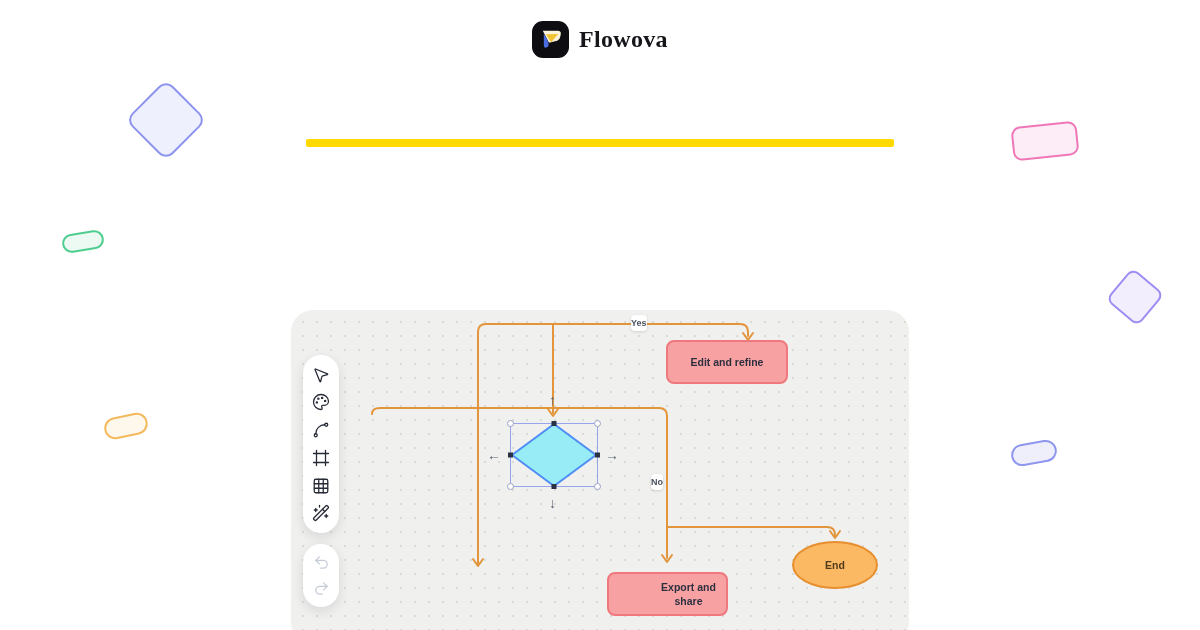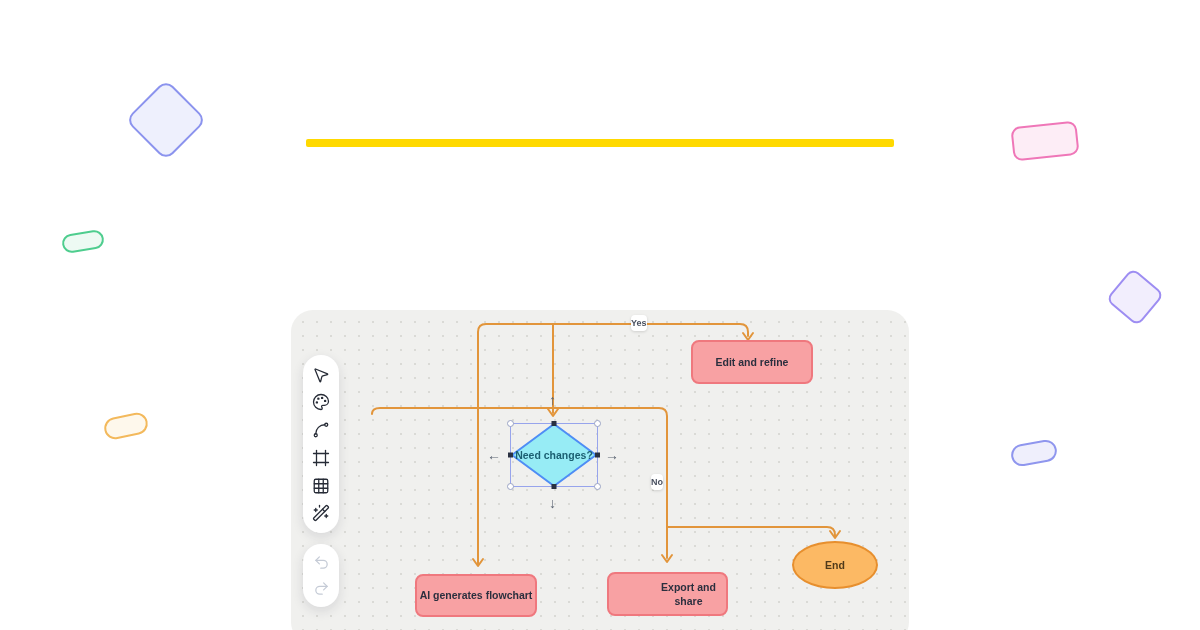--- a/index.html
+++ b/index.html
@@ -31,21 +31,21 @@
   
   .canvas { position:absolute; left:291px; top:310px; width:618px; height:334px; border-radius:22px; background:#f0f0ee;
     background-image:radial-gradient(circle, #dadad6 1.1px, transparent 1.2px); background-size:14px 14px; background-position:5px 5px; }
 
   .connectors { position:absolute; left:0; top:0; z-index:1; }
 
   
   .node { position:absolute; z-index:2; display:flex; align-items:center; justify-content:center; text-align:center;
     font-size:10.5px; font-weight:bold; color:#2b2f3e; line-height:1.35; }
   .node.process { background:#f8a1a3; border:2px solid #ef787e; border-radius:8px; }
-  .node-edit   { left:400px; top:30px;  width:122px; height:44px; }
+  .node-edit   { left:375px; top:30px;  width:122px; height:44px; }
   .node-ai     { left:124px; top:264px; width:122px; height:43px; }
   .node-export { left:316px; top:262px; width:121px; height:44px;padding-left:42px; }
   .node-start  { left:32px;  top:104px; width:84px;  height:66px; background:#fbe388; border:2px solid #df9d33; border-radius:50%; color:#4a4126; padding:0 8px; }
   .node-end    { left:501px; top:231px; width:86px;  height:48px; background:#fcb964; border:2px solid #e78f2e; border-radius:50%; color:#503a1a; }
 
   .diamond-wrap { position:absolute; left:219px; top:113px; width:88px; height:64px; z-index:2; }
   .diamond-label { position:absolute; inset:0; display:flex; align-items:center; justify-content:center; text-align:center;
     font-size:10.5px; font-weight:bold; color:#1b5f71; line-height:1.4; z-index:3; }
 
   
@@ -71,20 +71,30 @@
   .toolbar-history { top:234px; height:63px; justify-content:space-evenly; padding:4px 0; }
   .tool-btn { width:24px; height:24px; display:flex; align-items:center; justify-content:center; border:none; background:transparent; cursor:pointer; }
   .tool-btn svg { stroke:#262b36; }
   .tool-btn.disabled svg { stroke:#c5cbd6; }
 </style>
 </head>
 <body>
 
 <div class="page">
 
+  <div class="logo-row">
+    <div class="logo-badge">
+      <svg width="37" height="37" viewBox="0 0 36 36">
+        <path d="M10.5,9.5 L25,9.5 Q28.6,9.5 28,13 L27.4,15.6 Q26.7,18.8 23.5,19.4 L16.5,21.2 Z" fill="#fbf3d9"></path>
+        <path d="M13.5,13 L25.5,12.6 L18.6,20.6 Z" fill="#f1c232"></path>
+        <path d="M11.5,12.5 L11.5,23.5 Q11.6,27.1 14.6,25.6 Q17.2,24.2 15.6,20.8 L14.6,17.5 Z" fill="#4a6de4"></path>
+      </svg>
+    </div>
+    <div class="logo-word">Flowova</div>
+  </div>
 
   <div class="hero-underline"></div>
 
   <div class="deco deco-diamond-left"></div>
   <div class="deco deco-pill-green"></div>
   <div class="deco deco-pill-yellow"></div>
   <div class="deco deco-rect-pink"></div>
   <div class="deco deco-diamond-right"></div>
   <div class="deco deco-pill-purple"></div>
 
@@ -106,24 +116,20 @@
         <path d="M 376,217 L 536,217 Q 544,217 544,225 L 544,226"></path>
         <path d="M 539,221 L 544,228 L 549,221"></path>
       </g>
 
       <polygon points="221,145 263,114 305,145 263,176" fill="#97ecf5" stroke="#4e8df5" stroke-width="2" stroke-linejoin="round"></polygon>
     </svg>
 
     <div class="edge-label label-yes">Yes</div>
     <div class="edge-label label-no">No</div>
 
-    <div class="node process node-ai">AI generates flowchart</div>
-    <div class="diamond-wrap">
-      <div class="diamond-label">Need changes?</div>
-    </div>
     <div class="node process node-edit">Edit and refine</div>
     <div class="node process node-export">Export and share</div>
     <div class="node node-end">End</div>
 
     <div class="selection">
       <div class="handle-c h-tl"></div>
       <div class="handle-c h-tr"></div>
       <div class="handle-c h-bl"></div>
       <div class="handle-c h-br"></div>
       <div class="handle-s h-tm"></div>

